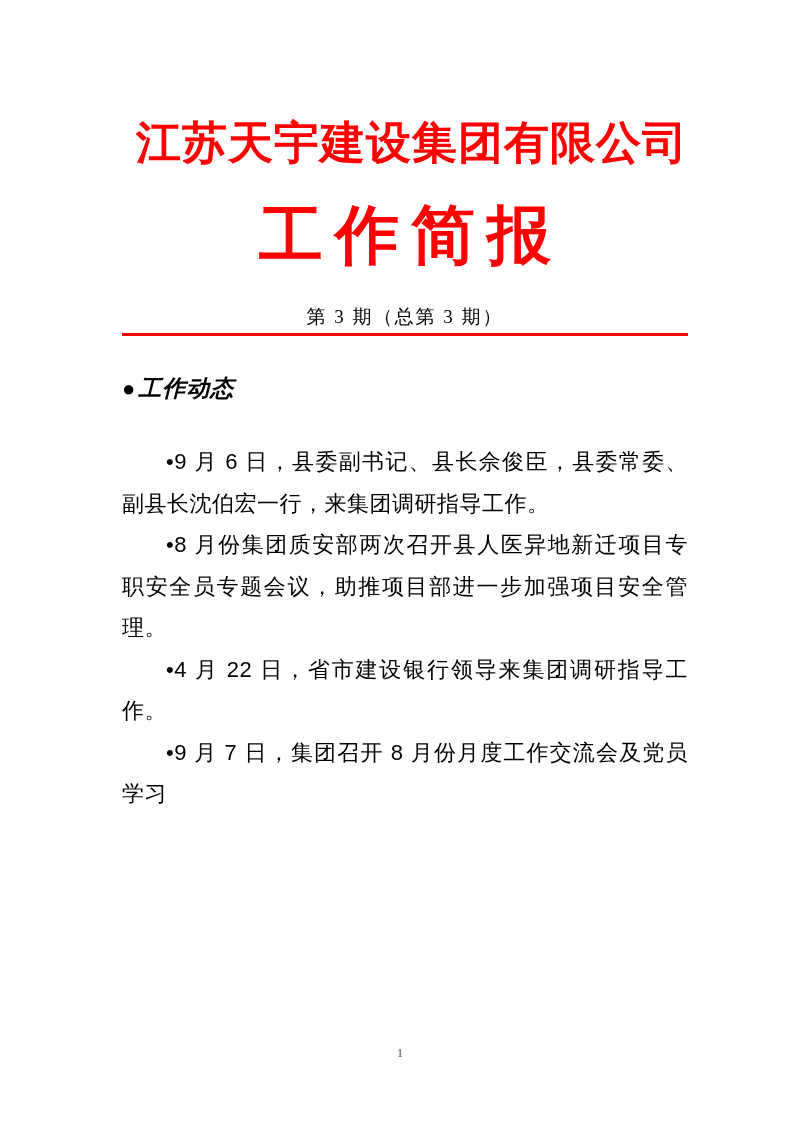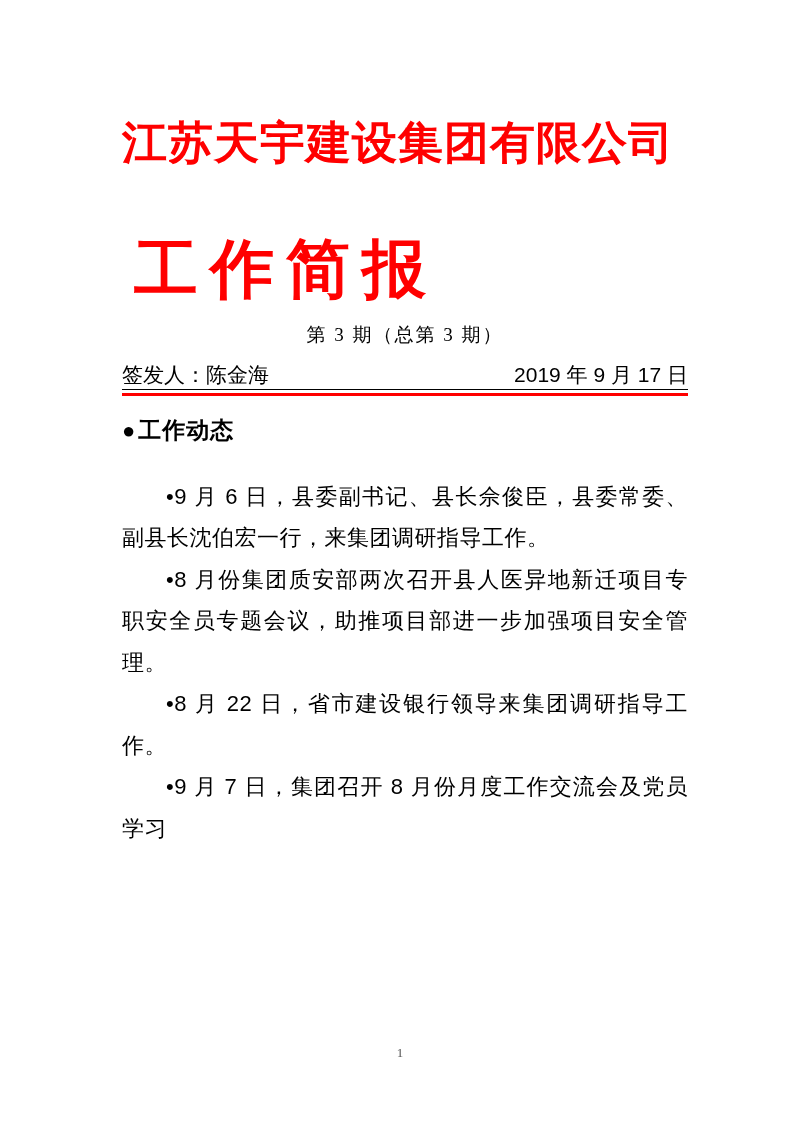--- a/index.html
+++ b/index.html
@@ -16,42 +16,43 @@
     font-family: "Liberation Sans", "DejaVu Sans", sans-serif;
     color: #000;
   }
   .page {
     position: absolute;
     inset: 0;
     padding: 0 112px 0 122px;
   }
   .org-title {
     margin: 118px 0 0 0;
-    text-align: left;
+    text-align: right;
     font-family: "Liberation Serif", "DejaVu Serif", serif;
     font-weight: bold;
     font-size: 45px;
     line-height: 1.15;
     letter-spacing: 1px;
     color: var(--accent, #ff0000);
     white-space: nowrap;
   }
   .doc-title {
-    margin: 64px 0 0 0;
+    margin: 30px 0 0 0;
+    text-align: center;
     font-family: "Liberation Serif", "DejaVu Serif", serif;
     font-weight: bold;
     font-size: 64px;
     line-height: 1.12;
     letter-spacing: 12px;
     text-indent: 12px; 
     color: var(--accent, #ff0000);
     white-space: nowrap;
   }
   .issue-line {
-    margin-top: 18px;
+    margin-top: 34px;
     text-align: center;
     font-family: "Liberation Serif", "DejaVu Serif", serif;
     font-size: 19px;
     line-height: 1.3;
     letter-spacing: 2px;
   }
   .signer-row {
     margin-top: 14px;
     display: flex;
     justify-content: space-between;
@@ -60,32 +61,33 @@
     line-height: 1.2;
     padding-bottom: 2px;
     border-bottom: 1px solid #000;
   }
   .red-rule {
     margin-top: 3px;
     height: 3px;
     background: var(--accent, #ff0000);
   }
   .section-heading {
-    margin-top: 22px;
+    margin-top: 40px;
     font-size: 23px;
     font-weight: bold;
     line-height: 1.1;
     letter-spacing: 1px;
+    font-style: italic;
   }
   .section-heading .bullet {
     font-size: 22px;
     margin-right: 2px;
   }
   .body-content {
-    margin-top: 32px;
+    margin-top: 40px;
     font-size: 22px;
     line-height: 41.5px;
     text-align: justify;
     text-justify: inter-character;
     letter-spacing: 0.5px;
   }
   .body-content p {
     margin: 0;
     text-indent: 2em;
   }
@@ -104,33 +106,29 @@
 <body style="--accent: #ff0000;">
 
 <div class="page">
 
   <h1 class="org-title">江苏天宇建设集团有限公司</h1>
 
   <h2 class="doc-title">工作简报</h2>
 
   <div class="issue-line">第 3 期（总第 3 期）</div>
 
-  <div class="signer-row">
-    <span>签发人：陈金海</span>
-    <span>2019 年 9 月 17 日</span>
-  </div>
 
   <div class="red-rule"></div>
 
   <div class="section-heading">
     <span class="bullet">●</span><span>工作动态</span>
   </div>
 
   <div class="body-content">
     <p>•9 月 6 日，县委副书记、县长佘俊臣，县委常委、副县长沈伯宏一行，来集团调研指导工作。</p>
     <p>•8 月份集团质安部两次召开县人医异地新迁项目专职安全员专题会议，助推项目部进一步加强项目安全管理。</p>
-    <p>•8 月 22 日，省市建设银行领导来集团调研指导工作。</p>
+    <p>•4 月 22 日，省市建设银行领导来集团调研指导工作。</p>
     <p>•9 月 7 日，集团召开 8 月份月度工作交流会及党员学习</p>
   </div>
 
   <div class="page-number">1</div>
 
 </div>
 
 </body></html>

